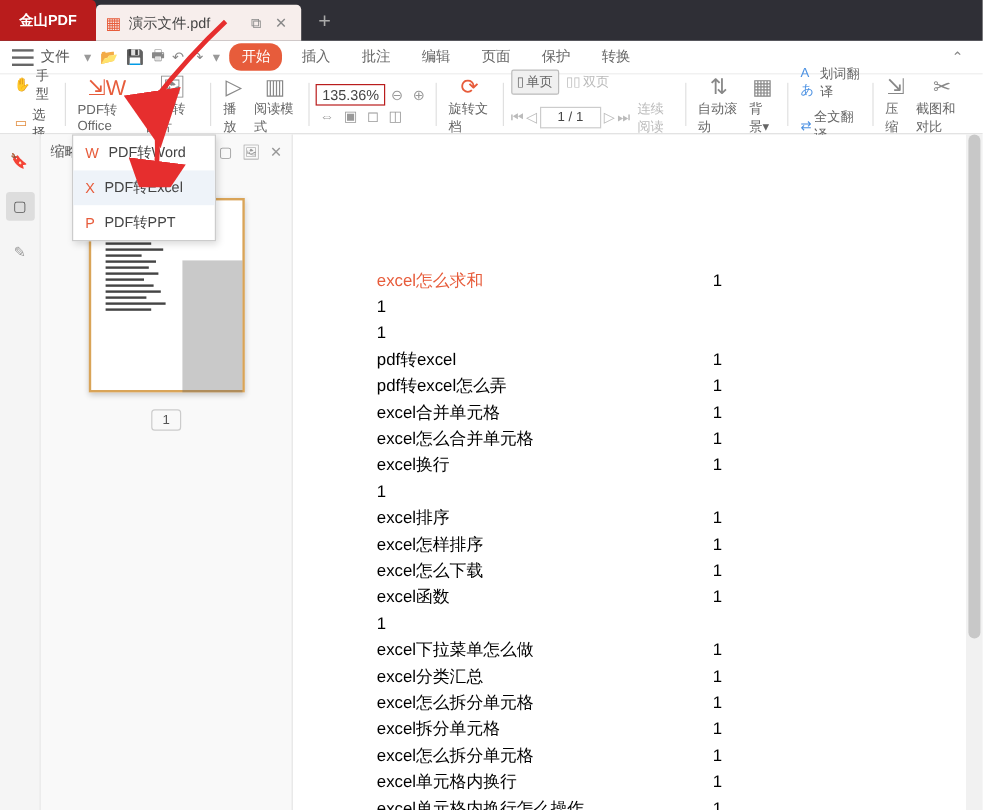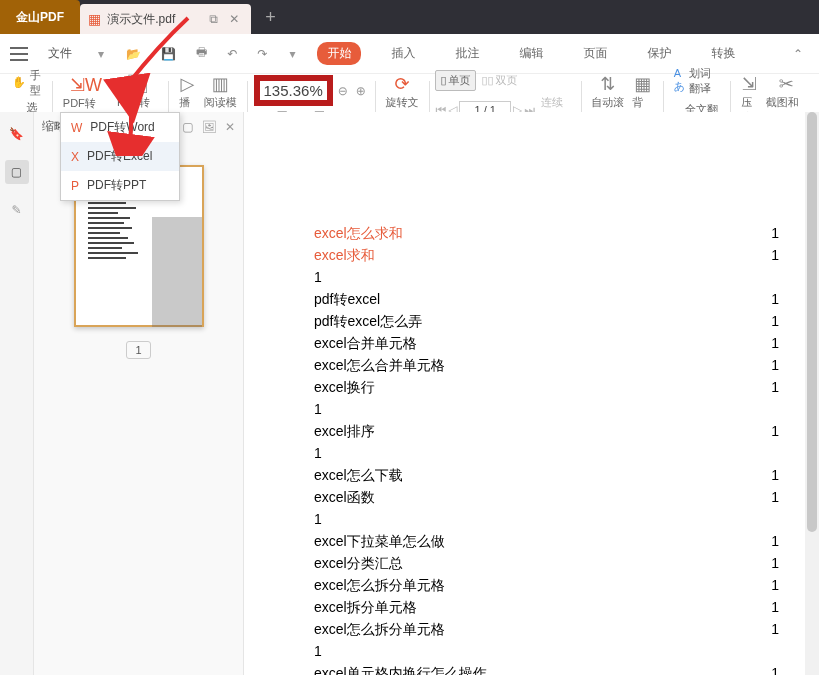--- a/index.html
+++ b/index.html
@@ -1,47 +1,47 @@
 <!DOCTYPE html>
 <html><head>
 <meta charset="utf-8">
 <style>
   * { box-sizing: border-box; margin: 0; padding: 0; }
   body { font-family: "Microsoft YaHei", Arial, sans-serif; font-size: 12px; background: #fff; width: 819px; height: 675px; overflow: hidden; position: relative; }
   
   
   .titlebar { height: 34px; background: #2f2f36; display: flex; align-items: center; }
   .tab { height: 30px; display: flex; align-items: center; padding: 0 12px; font-size: 12px; position: relative; }
-  .tab-brand { background: #a16207; color: #fff; font-weight: bold; padding: 0 16px; height: 34px; border-top-right-radius: 4px; }
+  .tab-brand { background: #b91c1c; color: #fff; font-weight: bold; padding: 0 16px; height: 34px; border-top-right-radius: 4px; }
   .tab-file { background: #f7eeec; color: #444; margin-top: 4px; border-top-left-radius: 4px; border-top-right-radius: 4px; padding: 0 8px; }
   .tab-file .icon { color: #e75c3b; margin-right: 6px; font-size: 14px; }
   .tab-file .ops { margin-left: 30px; color: #888; }
   .tab-file .ops span { margin: 0 4px; cursor: pointer; }
   .tab-add { color: #aaa; font-size: 18px; padding: 0 14px; cursor: pointer; }
   
   
-  .menubar { height: 40px; display: flex; align-items: center; padding: 0 10px; border-bottom: 1px solid #eee; gap: 20px; }
+  .menubar { height: 28px; display: flex; align-items: center; padding: 0 10px; border-bottom: 1px solid #eee; gap: 6px; }
   .menubar .menu-icon { width: 18px; height: 14px; display: flex; flex-direction: column; justify-content: space-between; cursor: pointer; }
   .menubar .menu-icon div { height: 2px; background: #666; }
   .menubar .menu-text { color: #555; margin-right: 4px; cursor: pointer; }
   .menubar .sep-icon { color: #999; margin: 0 2px; }
   .menubar .folder-icon { color: #b0643a; }
   .menubar .save-icon, .menubar .print-icon, .menubar .undo-icon, .menubar .redo-icon { color: #888; }
   .menubar .tabbtn { padding: 3px 10px; color: #666; cursor: pointer; }
   .menubar .tabbtn.active { background: #e75c3b; color: #fff; border-radius: 10px; }
   .menubar .caret { color: #888; margin-left: auto; margin-right: 6px; }
   
   
   .toolbar { height: 50px; display: flex; align-items: center; padding: 0 8px; border-bottom: 1px solid #ddd; }
   .tool-group { display: flex; flex-direction: column; align-items: center; justify-content: center; padding: 0 4px; font-size: 11px; color: #666; }
   .tool-group .ticon { font-size: 18px; color: #e75c3b; }
   .tool-group .ticon.gray { color: #888; }
   .tool-row { display: flex; align-items: center; gap: 2px; }
   .vsep { width: 1px; height: 36px; background: #e0e0e0; margin: 0 6px; }
-  .zoom-box { border: 6px solid #b91c1c; padding: 1px 4px; font-size: 15px; color: #444; }
+  .zoom-box { border: 1px solid #b91c1c; padding: 1px 4px; font-size: 12px; color: #444; }
   .page-input { border: 1px solid #ccc; padding: 2px 6px; font-size: 11px; color: #444; width: 70px; text-align: center; }
   .tool-btn { display: flex; align-items: center; gap: 2px; padding: 2px 4px; font-size: 11px; color: #666; cursor: pointer; }
   .tool-btn.active { border: 1px solid #bbb; background: #f0f0f0; border-radius: 2px; }
   .tool-btn.disabled { color: #bbb; }
   .tool-col { display: flex; flex-direction: column; gap: 2px; }
   .tool-left { display: flex; flex-direction: column; gap: 2px; padding: 0 4px; }
   .tool-left .row { display: flex; align-items: center; gap: 4px; font-size: 11px; color: #555; cursor: pointer; }
   .tool-left .row .ic { width: 14px; text-align: center; color: #e08a3a; }
   
   
@@ -63,21 +63,21 @@
   .thumb { width: 130px; height: 162px; border: 2px solid #d9a458; background: #fff; box-shadow: 0 2px 5px rgba(0,0,0,0.2); padding: 10px 12px; position: relative; }
   .thumb .tline { height: 2px; margin-bottom: 3px; }
   .thumb .red { background: #e75c3b; width: 30px; }
   .thumb .blk { background: #444; }
   .thumb .overlay { position: absolute; top: 50px; right: 0; width: 50px; height: 110px; background: rgba(100,100,100,0.35); }
   .thumb-label { margin-top: 14px; padding: 2px 8px; border: 1px solid #ccc; border-radius: 3px; font-size: 11px; color: #555; }
   
   
   .docarea { position: absolute; top: 112px; left: 244px; right: 0; bottom: 0; background: #fff; overflow: hidden; }
   .page { background: #fff; padding: 110px 40px 20px 70px; }
-  .row-item { display: flex; font-size: 14px; line-height: 22px; justify-content: space-between; }
+  .row-item { display: flex; font-size: 14px; line-height: 22px; }
   .row-item .term { width: 280px; color: #000; }
   .row-item .term.red { color: #e75c3b; }
   .row-item .num { color: #000; }
   
   
   .arrow-svg { position: absolute; top: 16px; left: 78px; z-index: 200; pointer-events: none; }
   
   
   .vscroll { position: absolute; right: 0; top: 112px; width: 14px; height: 563px; background: #f1f1f1; }
   .vscroll .thumb-sb { position: absolute; top: 0; left: 2px; width: 10px; height: 420px; background: #c8c8c8; border-radius: 5px; }
@@ -279,21 +279,20 @@
   </div>
 </div>
 
 <div class="docarea">
   <div class="page" id="doc-page">
       <div class="row-item">
         <div class="term red">excel怎么求和</div>
         <div class="num">1</div>
       </div>
       <div class="row-item">
-        <div class="term red">excel求和</div>
         <div class="num">1</div>
       </div>
       <div class="row-item">
         <div class="num">1</div>
       </div>
       <div class="row-item">
         <div class="term">pdf转excel</div>
         <div class="num">1</div>
       </div>
       <div class="row-item">
@@ -313,20 +312,21 @@
         <div class="num">1</div>
       </div>
       <div class="row-item">
         <div class="num">1</div>
       </div>
       <div class="row-item">
         <div class="term">excel排序</div>
         <div class="num">1</div>
       </div>
       <div class="row-item">
+        <div class="term">excel怎样排序</div>
         <div class="num">1</div>
       </div>
       <div class="row-item">
         <div class="term">excel怎么下载</div>
         <div class="num">1</div>
       </div>
       <div class="row-item">
         <div class="term">excel函数</div>
         <div class="num">1</div>
       </div>
@@ -347,20 +347,21 @@
       </div>
       <div class="row-item">
         <div class="term">excel拆分单元格</div>
         <div class="num">1</div>
       </div>
       <div class="row-item">
         <div class="term">excel怎么拆分单元格</div>
         <div class="num">1</div>
       </div>
       <div class="row-item">
+        <div class="term">excel单元格内换行</div>
         <div class="num">1</div>
       </div>
       <div class="row-item">
         <div class="term">excel单元格内换行怎么操作</div>
         <div class="num">1</div>
       </div>
     </div>
 </div>
 
 <div class="vscroll">

